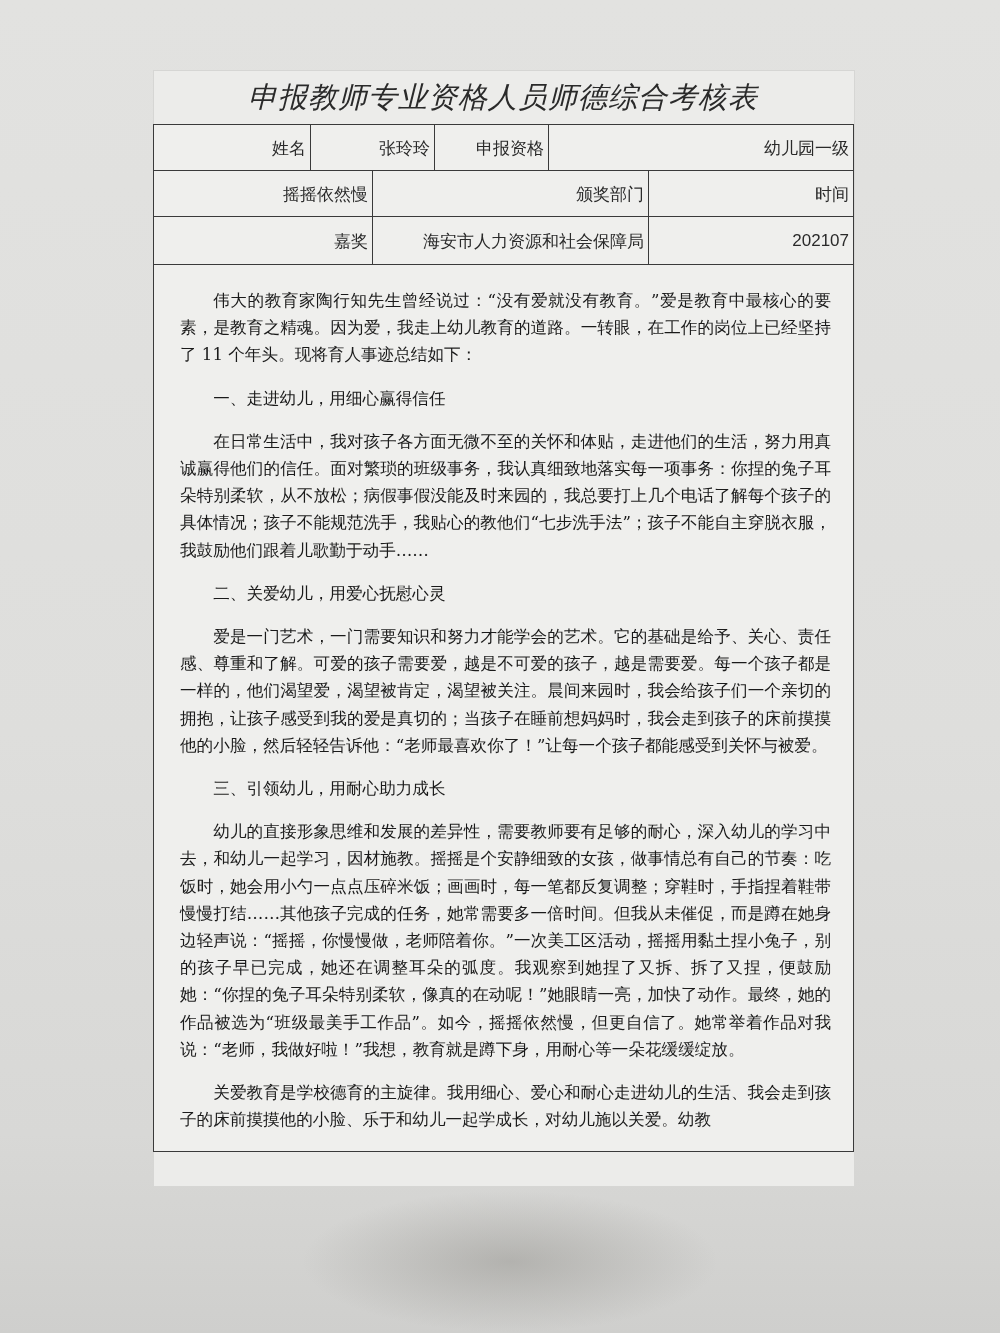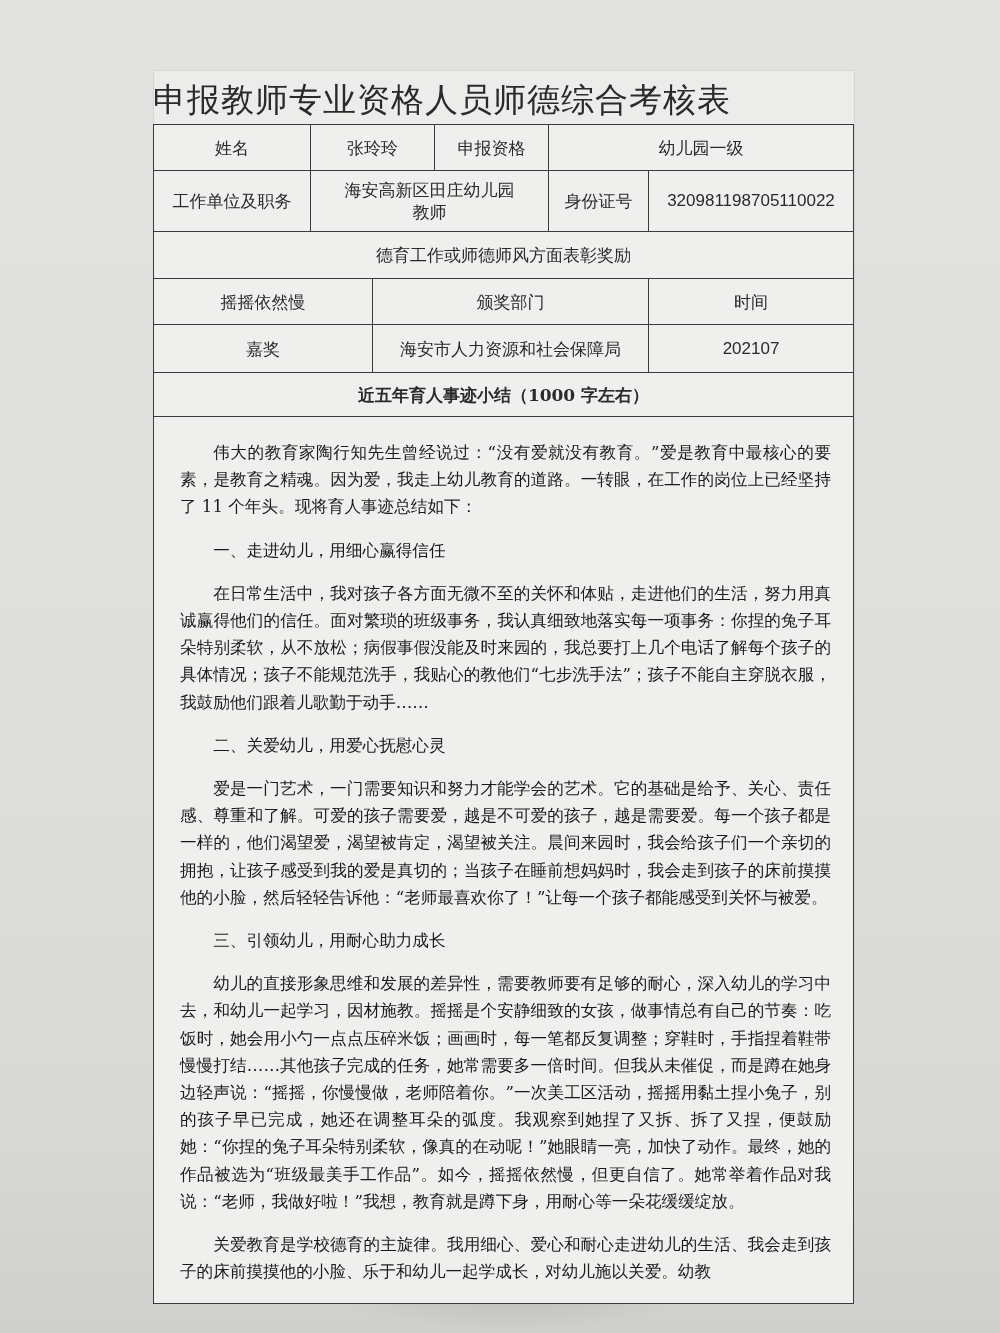--- a/index.html
+++ b/index.html
@@ -30,38 +30,39 @@
     width: 700px;
     height: 1115px;
     border: 1px solid #d6d6d4;
     background: #ececea;
   }
   .doc-title {
     position: absolute;
     left: 153px;
     top: 78px;
     width: 700px;
-    text-align: left;
+    text-align: center;
     font-family: "DejaVu Sans", "Liberation Sans", sans-serif;
-    font-size: 33px;
+    font-size: 29px;
     letter-spacing: 1px;
     color: #2a2a2a;
+    font-style: italic;
   }
   .form-table {
     position: absolute;
     left: 153px;
     top: 124px;
     width: 700px;
     border-collapse: collapse;
     table-layout: fixed;
     background: #efefed;
   }
   .form-table td {
     border: 1.5px solid #3a3a3a;
-    text-align: center;
+    text-align: right;
     vertical-align: middle;
     font-size: 17px;
     color: #2a2a2a;
     padding: 8px 4px;
     line-height: 22px;
   }
   .form-table td.num {
     font-family: "Liberation Sans", "DejaVu Sans", sans-serif;
     font-size: 17px;
   }
@@ -105,44 +106,29 @@
   </colgroup>
   <tbody>
       <tr style="height:46px">
     <td>姓名</td>
 
     <td colspan="2">张玲玲</td>
 
     <td>申报资格</td>
     <td colspan="2">幼儿园一级</td>
   </tr>
-  <tr style="height:48px">
-    <td>工作单位及职务</td>
-    <td colspan="3">
-      <div>海安高新区田庄幼儿园</div>
-      <div>教师</div>
-    </td>
-    <td>身份证号</td>
-    <td class="num">320981198705110022</td>
-  </tr>
-  <tr style="height:47px">
-    <td colspan="6">德育工作或师德师风方面表彰奖励</td>
-  </tr>
   <tr style="height:46px">
     <td colspan="2">摇摇依然慢</td>
     <td colspan="3">颁奖部门</td>
     <td>时间</td>
   </tr>
   <tr style="height:48px">
     <td colspan="2">嘉奖</td>
     <td colspan="3">海安市人力资源和社会保障局</td>
     <td class="num">202107</td>
-  </tr>
-  <tr style="height:44px">
-    <td colspan="6" class="bold-head">近五年育人事迹小结（1000 字左右）</td>
   </tr>
   <tr>
     <td colspan="6" class="narrative" style="height:722px">
       <p>伟大的教育家陶行知先生曾经说过：“没有爱就没有教育。”爱是教育中最核心的要素，是教育之精魂。因为爱，我走上幼儿教育的道路。一转眼，在工作的岗位上已经坚持了 11 个年头。现将育人事迹总结如下：</p>
       <p class="heading">一、走进幼儿，用细心赢得信任</p>
       <p>在日常生活中，我对孩子各方面无微不至的关怀和体贴，走进他们的生活，努力用真诚赢得他们的信任。面对繁琐的班级事务，我认真细致地落实每一项事务：你捏的兔子耳朵特别柔软，从不放松；病假事假没能及时来园的，我总要打上几个电话了解每个孩子的具体情况；孩子不能规范洗手，我贴心的教他们“七步洗手法”；孩子不能自主穿脱衣服，我鼓励他们跟着儿歌勤于动手……</p>
       <p class="heading">二、关爱幼儿，用爱心抚慰心灵</p>
       <p>爱是一门艺术，一门需要知识和努力才能学会的艺术。它的基础是给予、关心、责任感、尊重和了解。可爱的孩子需要爱，越是不可爱的孩子，越是需要爱。每一个孩子都是一样的，他们渴望爱，渴望被肯定，渴望被关注。晨间来园时，我会给孩子们一个亲切的拥抱，让孩子感受到我的爱是真切的；当孩子在睡前想妈妈时，我会走到孩子的床前摸摸他的小脸，然后轻轻告诉他：“老师最喜欢你了！”让每一个孩子都能感受到关怀与被爱。</p>
       <p class="heading">三、引领幼儿，用耐心助力成长</p>
       <p>幼儿的直接形象思维和发展的差异性，需要教师要有足够的耐心，深入幼儿的学习中去，和幼儿一起学习，因材施教。摇摇是个安静细致的女孩，做事情总有自己的节奏：吃饭时，她会用小勺一点点压碎米饭；画画时，每一笔都反复调整；穿鞋时，手指捏着鞋带慢慢打结……其他孩子完成的任务，她常需要多一倍时间。但我从未催促，而是蹲在她身边轻声说：“摇摇，你慢慢做，老师陪着你。”一次美工区活动，摇摇用黏土捏小兔子，别的孩子早已完成，她还在调整耳朵的弧度。我观察到她捏了又拆、拆了又捏，便鼓励她：“你捏的兔子耳朵特别柔软，像真的在动呢！”她眼睛一亮，加快了动作。最终，她的作品被选为“班级最美手工作品”。如今，摇摇依然慢，但更自信了。她常举着作品对我说：“老师，我做好啦！”我想，教育就是蹲下身，用耐心等一朵花缓缓绽放。</p>

